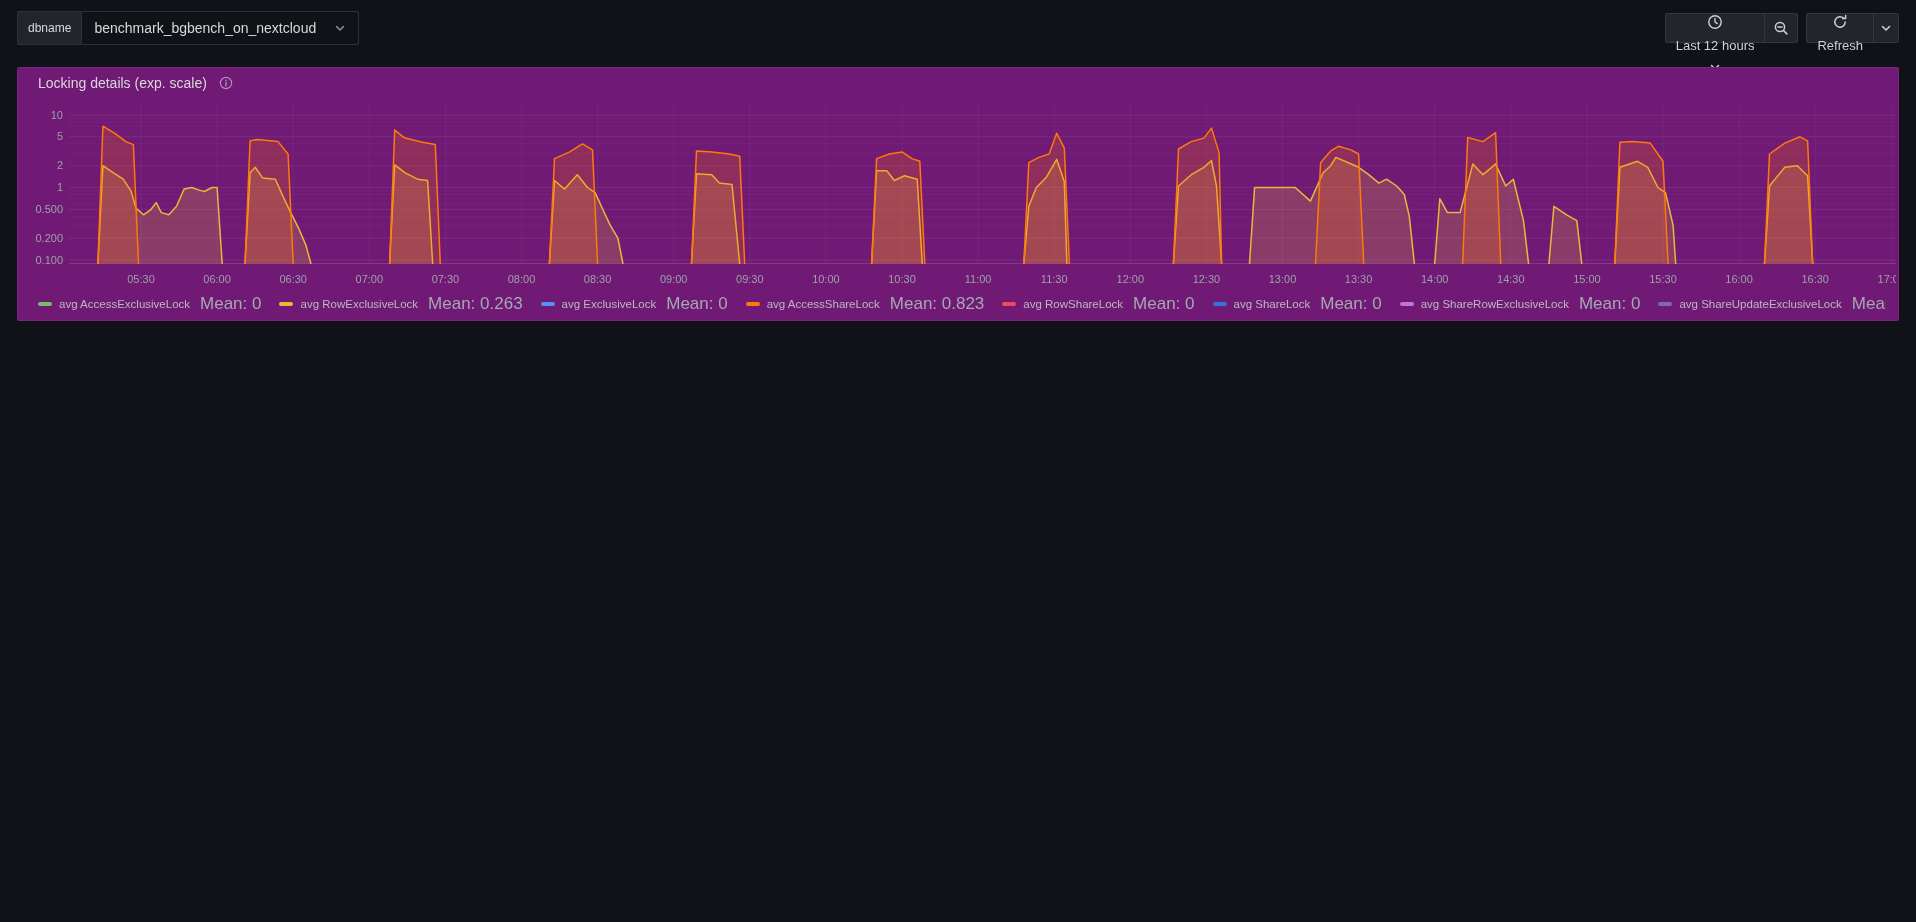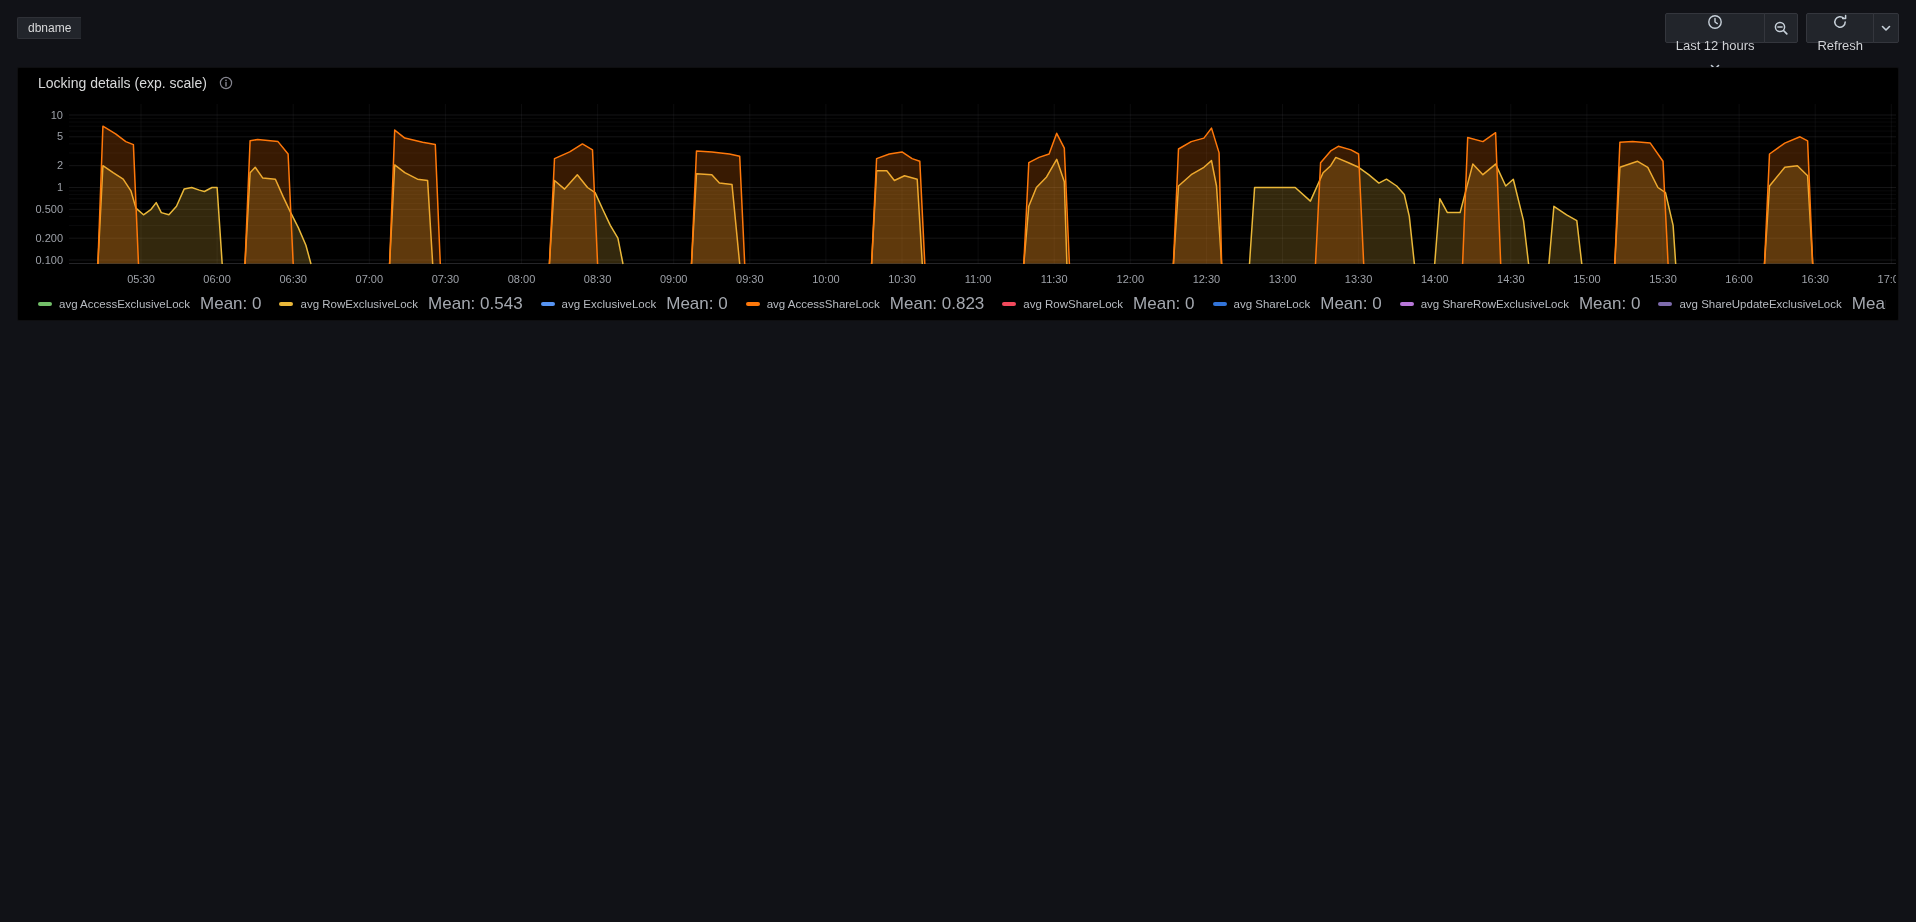--- a/index.html
+++ b/index.html
@@ -2,21 +2,21 @@
 <html><head>
 <meta charset="utf-8">
 <style>
   * { margin:0; padding:0; box-sizing:border-box; }
   html,body { width:1916px; height:922px; background:#111217; overflow:hidden;
     font-family:"Liberation Sans", sans-serif; color:#d8d9da; }
 
   
   .topbar { position:absolute; left:17px; right:17px; top:13px; height:30px;
     display:flex; justify-content:space-between; align-items:center; }
-  .var-group { display:flex; height:22px; border-radius:6px; }
+  .var-group { display:flex; height:34px; border-radius:6px; }
   .var-label { background:#22252b; border:1px solid #2f3137; border-right:none;
     border-radius:2px 0 0 2px; padding:0 10px; font-size:12px; color:#d8d9da;
     display:flex; align-items:center; }
   .var-value { background:#111217; border:1px solid #2f3137; border-radius:0 2px 2px 0;
     padding:0 12px; font-size:14px; color:#d8d9da; display:flex; align-items:center; gap:18px;
     cursor:pointer; }
   .var-value .chev { color:rgba(204,204,220,0.65); display:flex; }
 
   .right-controls { display:flex; gap:8px; align-items:center; }
   .btn-group { display:flex; }
@@ -25,21 +25,21 @@
     gap:8px; padding:0 10px; cursor:pointer;flex-direction:column; }
   .btn .icn { display:flex; color:#c7d0d9; }
   .btn-group .btn { border-radius:0; }
   .btn-group .btn:first-child { border-radius:2px 0 0 2px; }
   .btn-group .btn:last-child { border-radius:0 2px 2px 0; margin-left:-1px; }
   .btn.square { width:34px; justify-content:center; padding:0; }
   .btn.caret { width:26px; justify-content:center; padding:0; }
 
   
   .panel { position:absolute; left:17px; top:67px; width:1882px; height:254px;
-    background:#000000; border:1px solid rgba(204,204,220,0.07); border-radius:2px; }
+    background:#701a75; border:1px solid rgba(204,204,220,0.07); border-radius:2px; }
   .panel-header { height:30px; display:flex; align-items:center; gap:12px;
     padding-left:20px; cursor:pointer; }
   .panel-title { font-size:14px; font-weight:500; color:#d8d9da; }
   .panel-info { color:rgba(204,204,220,0.65); display:flex; }
 
   .chart-wrap { position:absolute; left:12px; top:28px; width:1866px; height:196px; }
   svg text { font-family:"Liberation Sans", sans-serif; }
 
   .legend { position:absolute; left:20px; top:226px; right:12px; height:20px;
     display:flex; align-items:center; gap:18px; white-space:nowrap; overflow:hidden; }
@@ -47,20 +47,28 @@
   .legend-swatch { width:14px; height:4px; border-radius:2px; display:inline-block; }
   .legend-label { font-size:11.5px; color:#b7bbc1; }
   .legend-mean { font-size:17px; color:#a4a8af; margin-left:3px; }
 </style>
 </head>
 <body>
 
 <div class="topbar">
   <div class="var-group">
     <div class="var-label">dbname</div>
+    <div class="var-value">
+      <span>benchmark_bgbench_on_nextcloud</span>
+      <span class="chev">
+        <svg width="12" height="12" viewBox="0 0 12 12">
+            <path d="M2.5 4.5L6 8l3.5-3.5" stroke="currentColor" stroke-width="1.6" fill="none" stroke-linecap="round" stroke-linejoin="round"></path>
+          </svg>
+      </span>
+    </div>
   </div>
 
   <div class="right-controls">
     <div class="btn-group">
       <div class="btn">
         <span class="icn">
           <svg width="16" height="16" viewBox="0 0 16 16">
               <circle cx="8" cy="8" r="6.2" fill="none" stroke="currentColor" stroke-width="1.4"></circle>
               <path d="M8 4.5V8l2.3 1.6" stroke="currentColor" stroke-width="1.4" fill="none" stroke-linecap="round"></path>
             </svg>
@@ -247,21 +255,21 @@
 
   <div class="legend">
       <div class="legend-item">
         <span class="legend-swatch" style="background: rgb(115, 191, 105);"></span>
         <span class="legend-label">avg AccessExclusiveLock</span>
         <span class="legend-mean">Mean: 0</span>
       </div>
       <div class="legend-item">
         <span class="legend-swatch" style="background: rgb(234, 184, 57);"></span>
         <span class="legend-label">avg RowExclusiveLock</span>
-        <span class="legend-mean">Mean: 0.543</span>
+        <span class="legend-mean">Mean: 0.263</span>
       </div>
       <div class="legend-item">
         <span class="legend-swatch" style="background: rgb(87, 148, 242);"></span>
         <span class="legend-label">avg ExclusiveLock</span>
         <span class="legend-mean">Mean: 0</span>
       </div>
       <div class="legend-item">
         <span class="legend-swatch" style="background: rgb(255, 120, 10);"></span>
         <span class="legend-label">avg AccessShareLock</span>
         <span class="legend-mean">Mean: 0.823</span>

